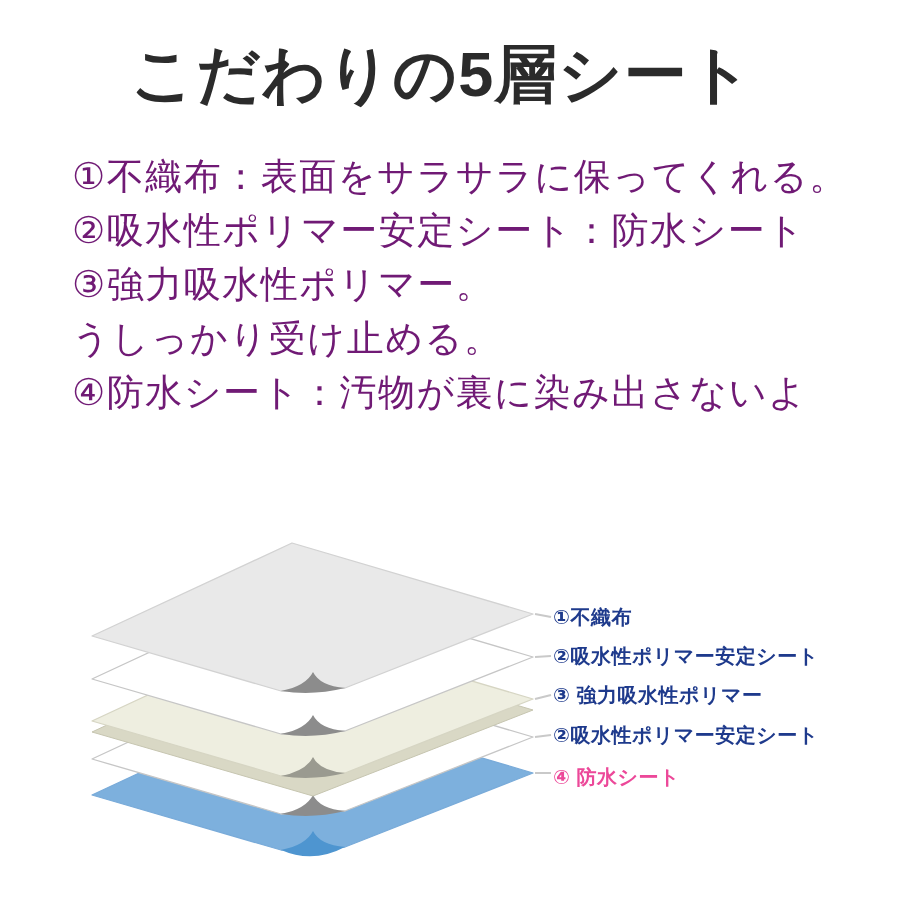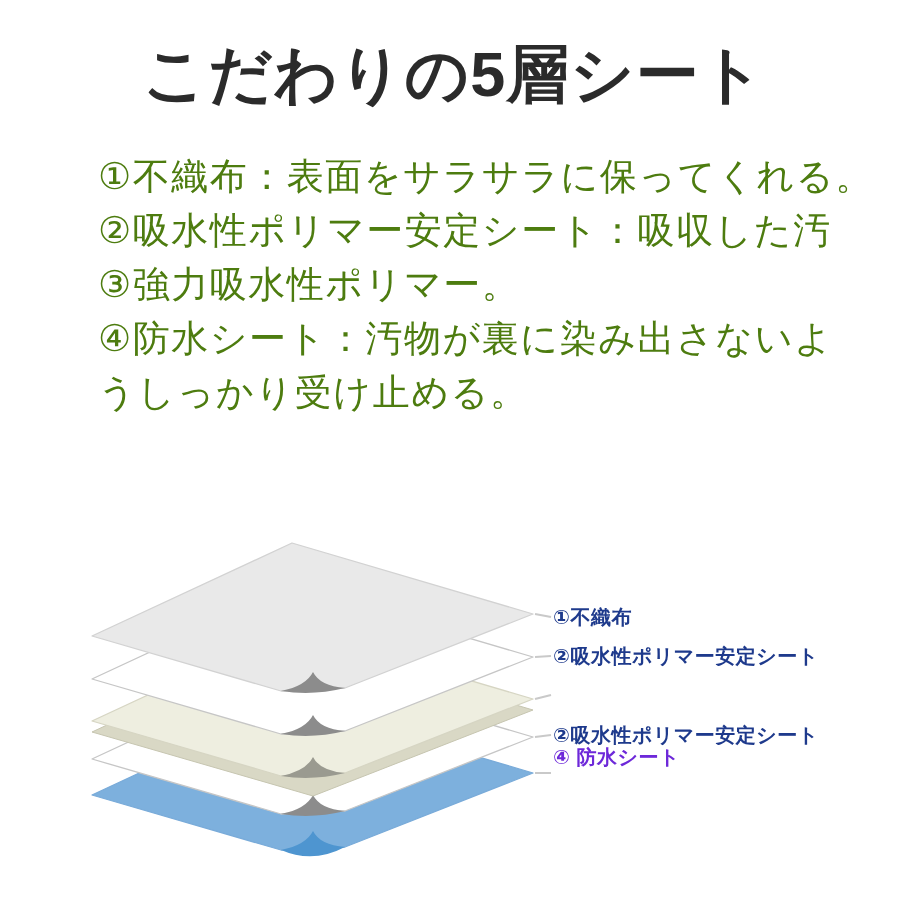--- a/index.html
+++ b/index.html
@@ -3,54 +3,54 @@
 <meta charset="utf-8">
 <style>
   html,body { margin:0; padding:0; }
   body {
     width:900px; height:900px;
     background:#ffffff;
     font-family:"Liberation Sans","DejaVu Sans",sans-serif;
     position:relative; overflow:hidden;
   }
   .page-title {
-    position:absolute; top:32px; left:16px; width:876px;
+    position:absolute; top:32px; left:4px; width:876px;
     text-align:center;
     font-size:63px; font-weight:bold;
     color:#2b2b2b; letter-spacing:1px;
     white-space:nowrap;
   }
   .description {
-    position:absolute; left:98px; top:150px;
+    position:absolute; left:72px; top:150px;
     font-size:37px; line-height:54px;
-    color:#4d7c0f; letter-spacing:1.5px;
+    color:#701a75; letter-spacing:1.5px;
   }
   .desc-line { white-space:nowrap; }
   .diagram {
     position:absolute; left:0; top:540px; width:712px; height:360px;text-align:center;
   }
   .diagram svg { position:absolute; left:0; top:0; }
   .layer-label {
     position:absolute; left:553px;
     font-size:20px; font-weight:bold;
     letter-spacing:0.5px; white-space:nowrap;
     line-height:26px;
   }
 </style>
 </head>
 <body>
 
 <div class="page-title">こだわりの5層シート</div>
 
 <div class="description">
   <div class="desc-line">①不織布：表面をサラサラに保ってくれる。</div>
-  <div class="desc-line">②吸水性ポリマー安定シート：吸収した汚</div>
+  <div class="desc-line">②吸水性ポリマー安定シート：防水シート</div>
   <div class="desc-line">③強力吸水性ポリマー。</div>
+  <div class="desc-line">うしっかり受け止める。</div>
   <div class="desc-line">④防水シート：汚物が裏に染み出さないよ</div>
-  <div class="desc-line">うしっかり受け止める。</div>
 </div>
 
 <div class="diagram">
   <svg id="layer-svg" width="900" height="360" viewBox="0 0 900 360">
       <path d="M292 162 L533 233 L345 307 Q318 309 313 293 Q308 309 281 310 L92 255 Z" fill="#7db0dd" stroke="#79abd9" stroke-width="1.3" stroke-linejoin="round"></path>
       <path d="M281 310 Q306 305 313 291 Q320 305 345 307 Q313 324 281 310 Z" fill="#4e95d0"></path>
       <path d="M292 126 L533 197 L345 271 Q318 273 313 257 Q308 273 281 274 L92 219 Z" fill="#ffffff" stroke="#c6c6c6" stroke-width="1.3" stroke-linejoin="round"></path>
       <path d="M281 274 Q306 269 313 255 Q320 269 345 271 Q313 279 281 274 Z" fill="#8c8c8c"></path>
       <path d="M292 99 L533 170 L313 256 L92 192 Z" fill="#d9d8c5" stroke="#c6c5b0" stroke-width="1"></path>
       <path d="M292 88 L533 159 L345 233 Q318 235 313 219 Q308 235 281 236 L92 181 Z" fill="#eeeee0" stroke="#d6d5c3" stroke-width="1.3" stroke-linejoin="round"></path>
@@ -60,15 +60,16 @@
       <path d="M292 3 L533 74 L345 148 Q318 150 313 134 Q308 150 281 151 L92 96 Z" fill="#e9e9e9" stroke="#d2d2d2" stroke-width="1.3" stroke-linejoin="round"></path>
       <path d="M281 151 Q306 146 313 132 Q320 146 345 148 Q313 156 281 151 Z" fill="#8c8c8c"></path>
       <line x1="535" y1="74" x2="551" y2="77" stroke="#c9c9c9" stroke-width="2"></line>
       <line x1="535" y1="117" x2="551" y2="116" stroke="#c9c9c9" stroke-width="2"></line>
       <line x1="535" y1="159" x2="551" y2="155" stroke="#c9c9c9" stroke-width="2"></line>
       <line x1="535" y1="197" x2="551" y2="195" stroke="#c9c9c9" stroke-width="2"></line>
       <line x1="535" y1="233" x2="551" y2="233" stroke="#c9c9c9" stroke-width="2"></line>
     </svg>
   <div class="layer-label" style="top: 64px; color: rgb(30, 58, 140);">①不織布</div>
   <div class="layer-label" style="top: 103px; color: rgb(30, 58, 140);">②吸水性ポリマー安定シート</div>
+  <div class="layer-label" style="top: 142px; color: rgb(30, 58, 140);">③ 強力吸水性ポリマー</div>
   <div class="layer-label" style="top: 182px; color: rgb(30, 58, 140);">②吸水性ポリマー安定シート</div>
-  <div class="layer-label" style="top: 204px; color: #6d28d9;">④ 防水シート</div>
+  <div class="layer-label" style="top: 224px; color: #ec4899;">④ 防水シート</div>
 </div>
 
 </body></html>

